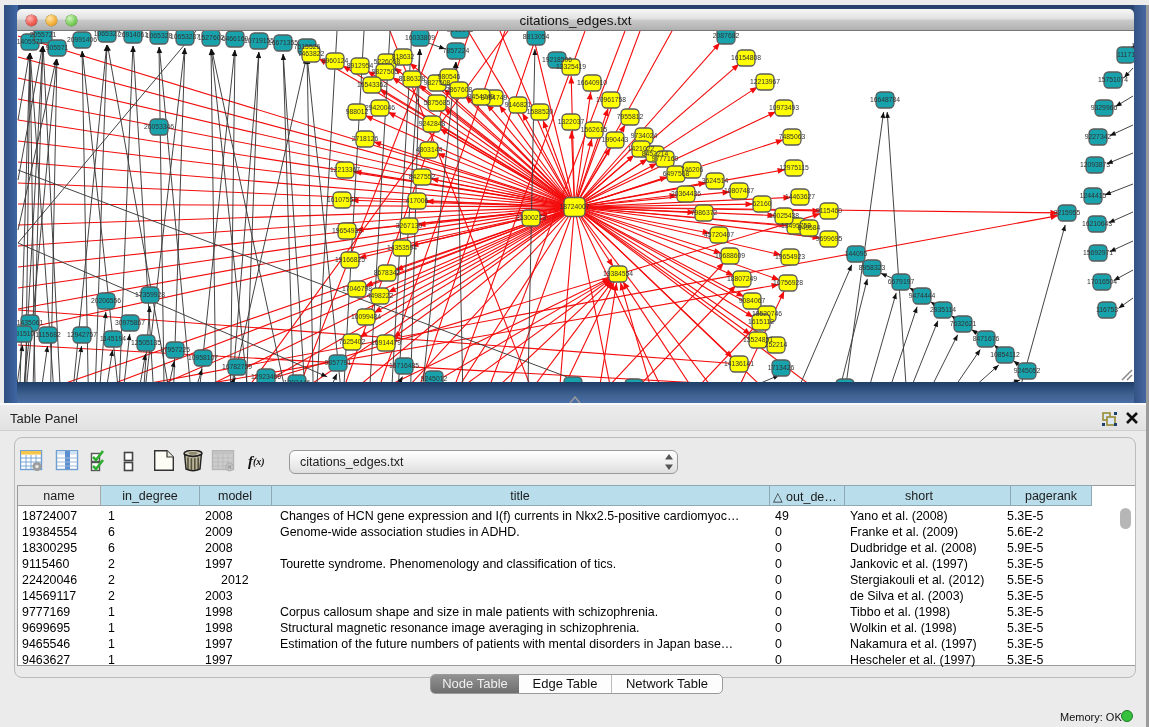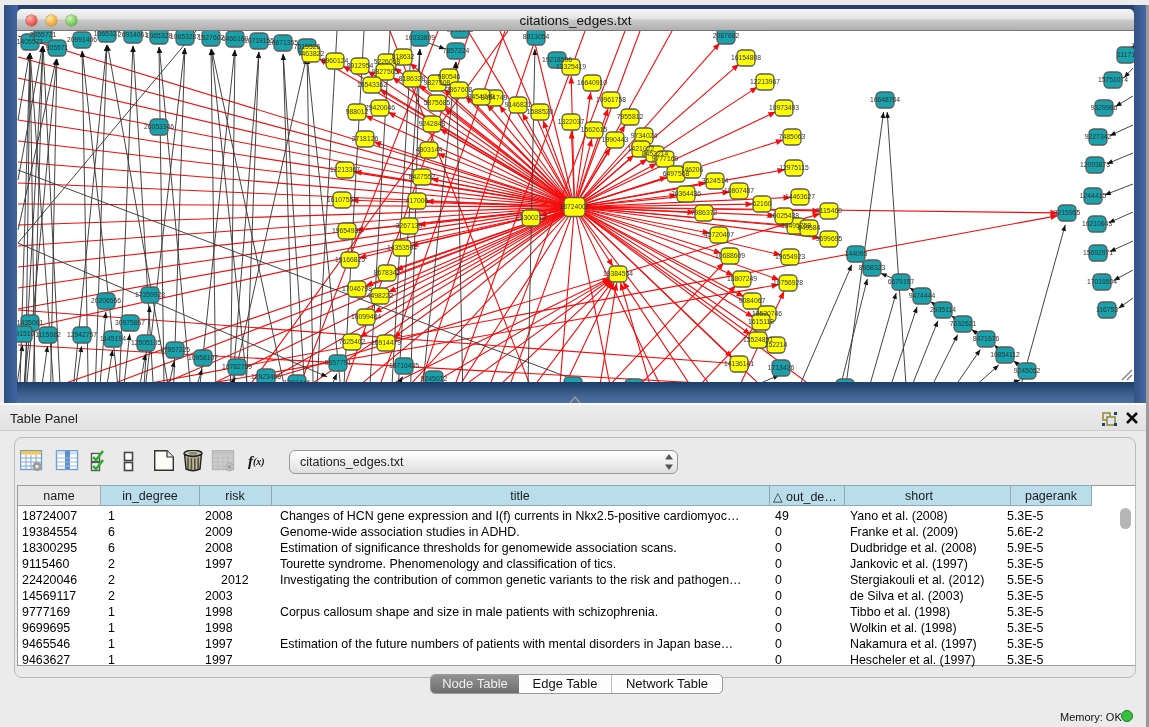--- a/index.html
+++ b/index.html
@@ -828,21 +828,21 @@
 <div class="hsep abs" style="left:271px"></div>
 <div class="hsep abs" style="left:769px"></div>
 <div class="hsep abs" style="left:844px"></div>
 <div class="hsep abs" style="left:1010px"></div>
 <style>.hsep{top:486px;height:19px;width:1px;background:#8fa9b4}
 .hdr{position:absolute;top:489px;font-size:12.5px;color:#1c1c1c}
 .trow{position:absolute;left:0;width:1118px;height:16px;font-size:12.4px;color:#000;white-space:nowrap}
 .trow span{position:absolute;top:1px}</style>
 <div class="hdr" style="left:17px;width:84px;text-align:center">name</div>
 <div class="hdr" style="left:101px;width:98px;text-align:center">in_degree</div>
-<div class="hdr" style="left:199px;width:72px;text-align:center">risk</div>
+<div class="hdr" style="left:199px;width:72px;text-align:center">model</div>
 <div class="hdr" style="left:271px;width:498px;text-align:center">title</div>
 <div class="hdr" style="left:773px;width:71px;text-align:left">△&nbsp;out_de…</div>
 <div class="hdr" style="left:836px;width:166px;text-align:center">short</div>
 <div class="hdr" style="left:1010px;width:82px;text-align:center">pagerank</div>
 <div class="trow" style="top:508px">
     <span style="left:22px">18724007</span>
     <span style="left:108px">1</span>
     <span style="left:205px">2008</span>
     <span style="left:280px">Changes of HCN gene expression and I(f) currents in Nkx2.5-positive cardiomyoc…</span>
     <span style="left:775px">49</span>
@@ -855,39 +855,37 @@
     <span style="left:205px">2009</span>
     <span style="left:280px">Genome-wide association studies in ADHD.</span>
     <span style="left:775px">0</span>
     <span style="left:850px">Franke et al. (2009)</span>
     <span style="left:1007px">5.6E-2</span>
   </div>
 <div class="trow" style="top:540px">
     <span style="left:22px">18300295</span>
     <span style="left:108px">6</span>
     <span style="left:205px">2008</span>
-    <span style="left:280px">Estimation of significance thresholds for genomewide association scans.</span>
     <span style="left:775px">0</span>
     <span style="left:850px">Dudbridge et al. (2008)</span>
     <span style="left:1007px">5.9E-5</span>
   </div>
 <div class="trow" style="top:556px">
     <span style="left:22px">9115460</span>
     <span style="left:108px">2</span>
     <span style="left:205px">1997</span>
     <span style="left:280px">Tourette syndrome. Phenomenology and classification of tics.</span>
     <span style="left:775px">0</span>
     <span style="left:850px">Jankovic et al. (1997)</span>
     <span style="left:1007px">5.3E-5</span>
   </div>
 <div class="trow" style="top:572px">
     <span style="left:22px">22420046</span>
     <span style="left:108px">2</span>
     <span style="left:221px">2012</span>
-    <span style="left:280px">Investigating the contribution of common genetic variants to the risk and pathogen…</span>
     <span style="left:775px">0</span>
     <span style="left:850px">Stergiakouli et al. (2012)</span>
     <span style="left:1007px">5.5E-5</span>
   </div>
 <div class="trow" style="top:588px">
     <span style="left:22px">14569117</span>
     <span style="left:108px">2</span>
     <span style="left:205px">2003</span>
     <span style="left:775px">0</span>
     <span style="left:850px">de Silva et al. (2003)</span>
@@ -899,20 +897,21 @@
     <span style="left:205px">1998</span>
     <span style="left:280px">Corpus callosum shape and size in male patients with schizophrenia.</span>
     <span style="left:775px">0</span>
     <span style="left:850px">Tibbo et al. (1998)</span>
     <span style="left:1007px">5.3E-5</span>
   </div>
 <div class="trow" style="top:620px">
     <span style="left:22px">9699695</span>
     <span style="left:108px">1</span>
     <span style="left:205px">1998</span>
+    <span style="left:280px">Structural magnetic resonance image averaging in schizophrenia.</span>
     <span style="left:775px">0</span>
     <span style="left:850px">Wolkin et al. (1998)</span>
     <span style="left:1007px">5.3E-5</span>
   </div>
 <div class="trow" style="top:636px">
     <span style="left:22px">9465546</span>
     <span style="left:108px">1</span>
     <span style="left:205px">1997</span>
     <span style="left:280px">Estimation of the future numbers of patients with mental disorders in Japan base…</span>
     <span style="left:775px">0</span>

